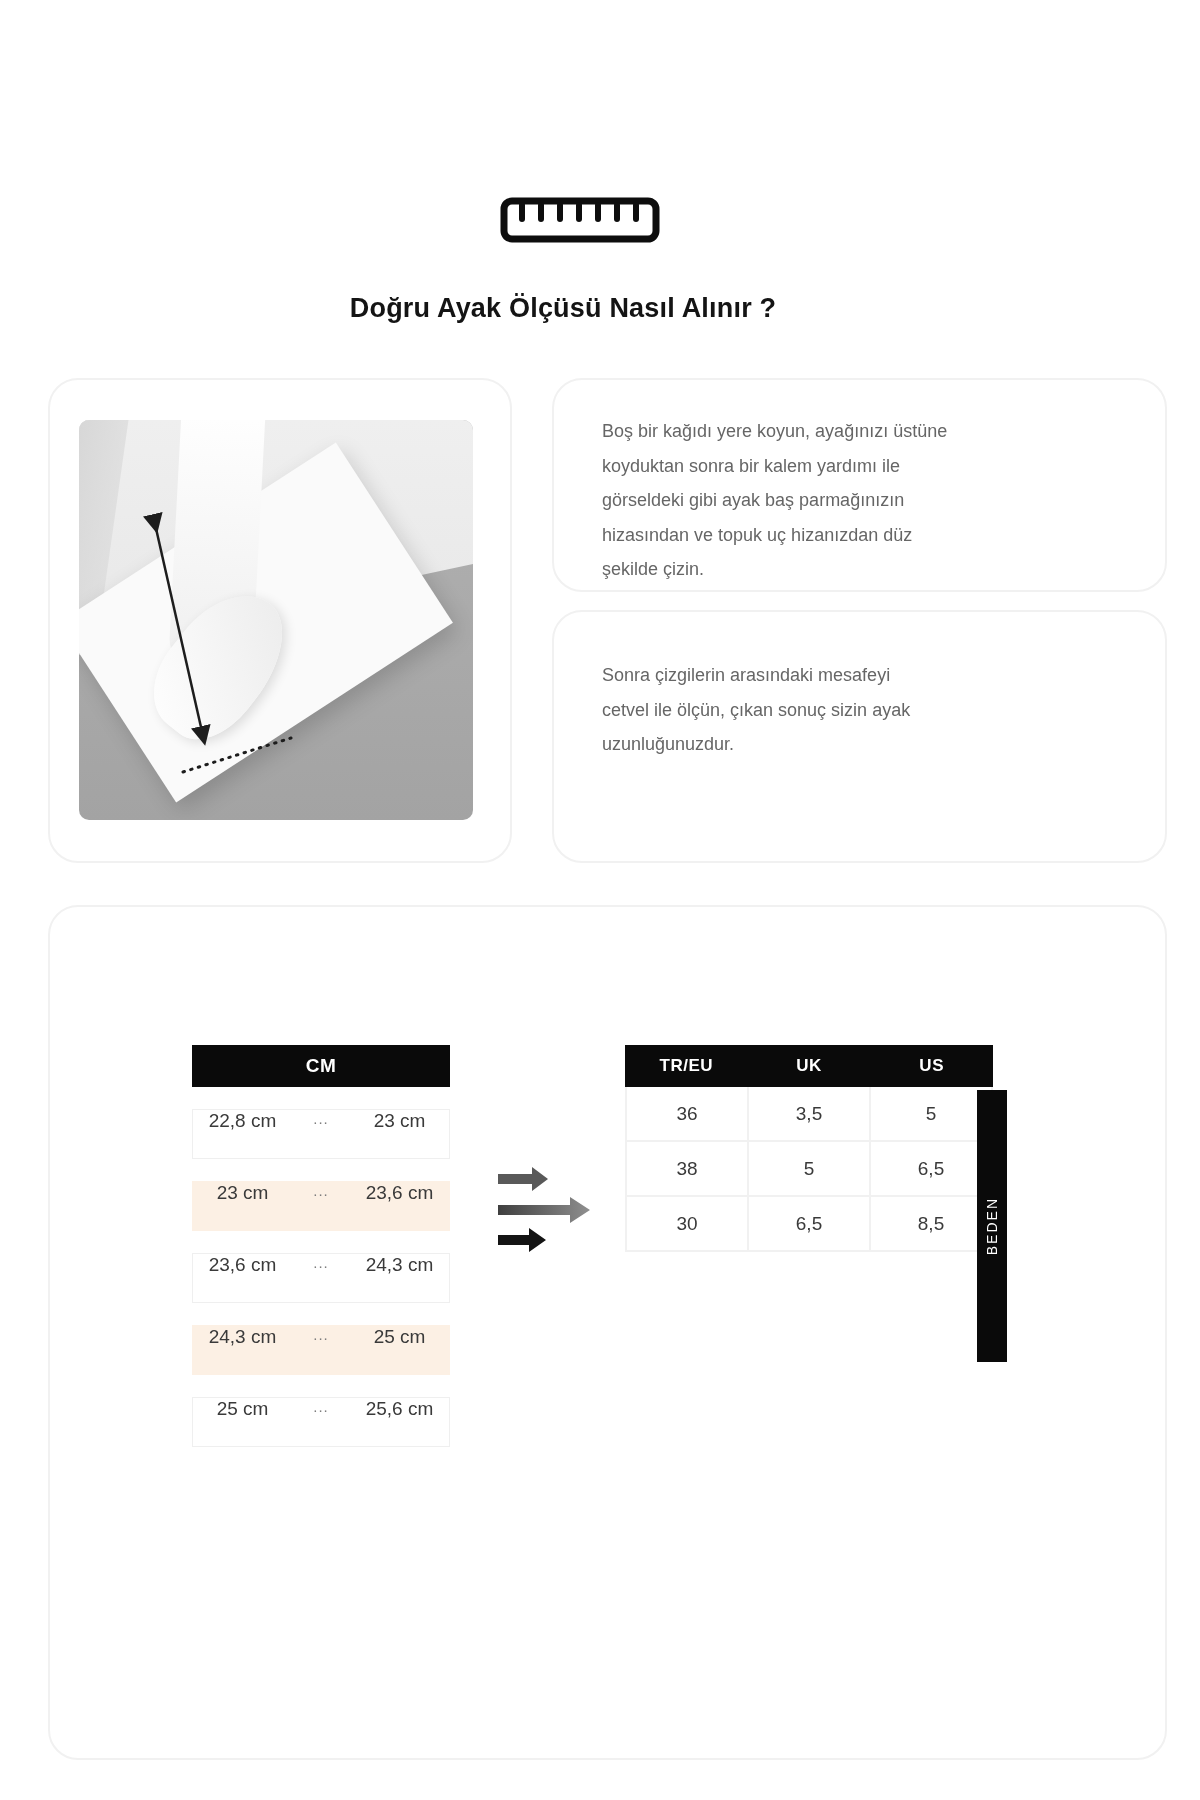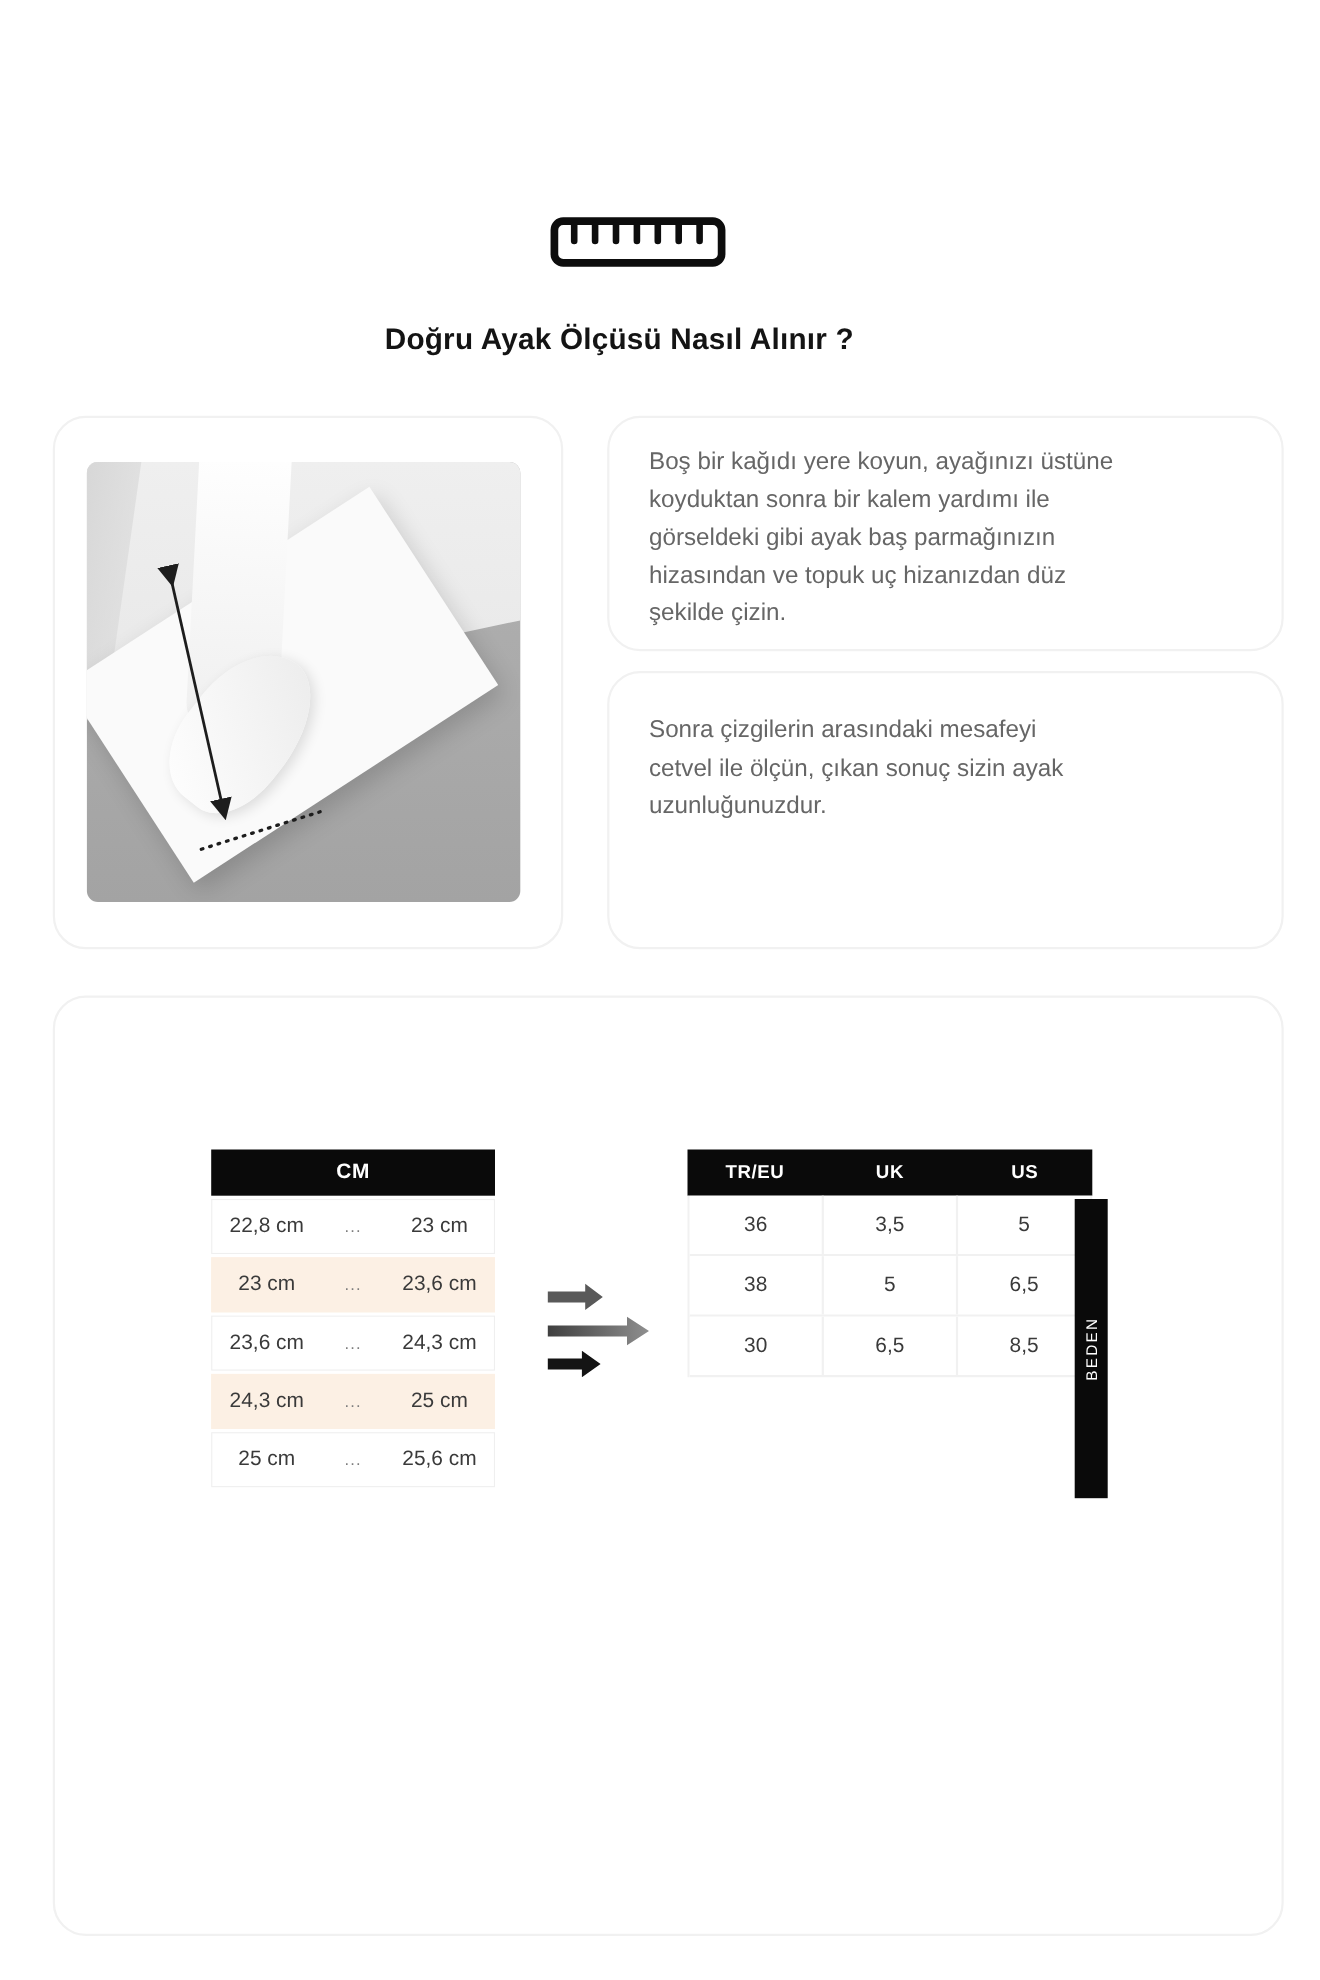--- a/index.html
+++ b/index.html
@@ -16,21 +16,21 @@
   
   .ruler-wrap{position:absolute;left:500px;top:197px;width:160px;height:46px;}
   .page-title{position:absolute;left:12px;top:293px;width:1102px;text-align:center;
     font-size:27px;font-weight:bold;color:#141414;letter-spacing:.2px;}
 
   
   .card{position:absolute;background:#fff;border:2px solid var(--line);border-radius:30px;box-sizing:border-box;}
   #photo-card{left:48px;top:378px;width:464px;height:485px;}
   #info-card-1{left:552px;top:378px;width:615px;height:214px;}
   #info-card-2{left:552px;top:610px;width:615px;height:253px;}
-  .info-text{margin:0;padding:22px 34px 0 36px;font-size:22px;line-height:34.5px;
+  .info-text{margin:12px;padding:22px 34px 0 36px;font-size:18px;line-height:34.5px;
     color:var(--gray-text);white-space:pre-line;}
   #info-card-2 .info-text{padding-top:34px;}
 
   
   .photo{position:absolute;left:29px;top:40px;width:394px;height:400px;border-radius:10px;
     overflow:hidden;background:linear-gradient(180deg,#b2b2b2,#a3a3a3);}
   .wall{position:absolute;left:0;top:0;width:100%;height:100%;
     background:linear-gradient(180deg,#efefef,#e2e2e2);
     clip-path:polygon(0 0,100% 0,100% 36%,0 57%);}
   .wall-shade{position:absolute;left:0;top:0;width:90px;height:235px;
@@ -47,21 +47,21 @@
     transform:rotate(-52deg);box-shadow:0 5px 12px rgba(0,0,0,.12);}
   .photo-overlay{position:absolute;left:0;top:0;}
 
   
   #size-card{left:48px;top:905px;width:1119px;height:855px;}
   .size-heading{position:absolute;top:43px;left:0;width:100%;box-sizing:border-box;padding-left:22px;
     text-align:center;font-size:27px;font-weight:bold;color:#141414;}
   .tbl-header{height:42px;background:var(--ink);color:#fff;display:flex;align-items:center;
     justify-content:center;font-weight:bold;font-size:19px;letter-spacing:.5px;}
   .cm-table{position:absolute;left:142px;top:138px;width:258px;}
-  .cm-row{height:50px;margin-top:3px;display:flex;align-items:center;background:#fff;
+  .cm-row{height:50px;margin-top:22px;display:flex;align-items:flex-start;background:#fff;
     border:1px solid #efefef;box-sizing:border-box;}
   .cm-row.alt{background:var(--peach);border-color:var(--peach);}
   .cm-cell{flex:1;text-align:center;font-size:19px;color:var(--cell-text);}
   .cm-dots{width:58px;text-align:center;font-size:15px;color:#7d7d7d;letter-spacing:1px;}
 
   .size-table{position:absolute;left:557px;top:138px;width:368px;padding-left:18px;}
   .size-header{display:flex;height:42px;background:var(--ink);}
   .size-header .hcell{flex:1;display:flex;align-items:center;justify-content:center;
     color:#fff;font-weight:bold;font-size:17px;letter-spacing:.5px;}
   .size-body{border-left:2px solid var(--line);border-right:2px solid var(--line);box-sizing:border-box;}

